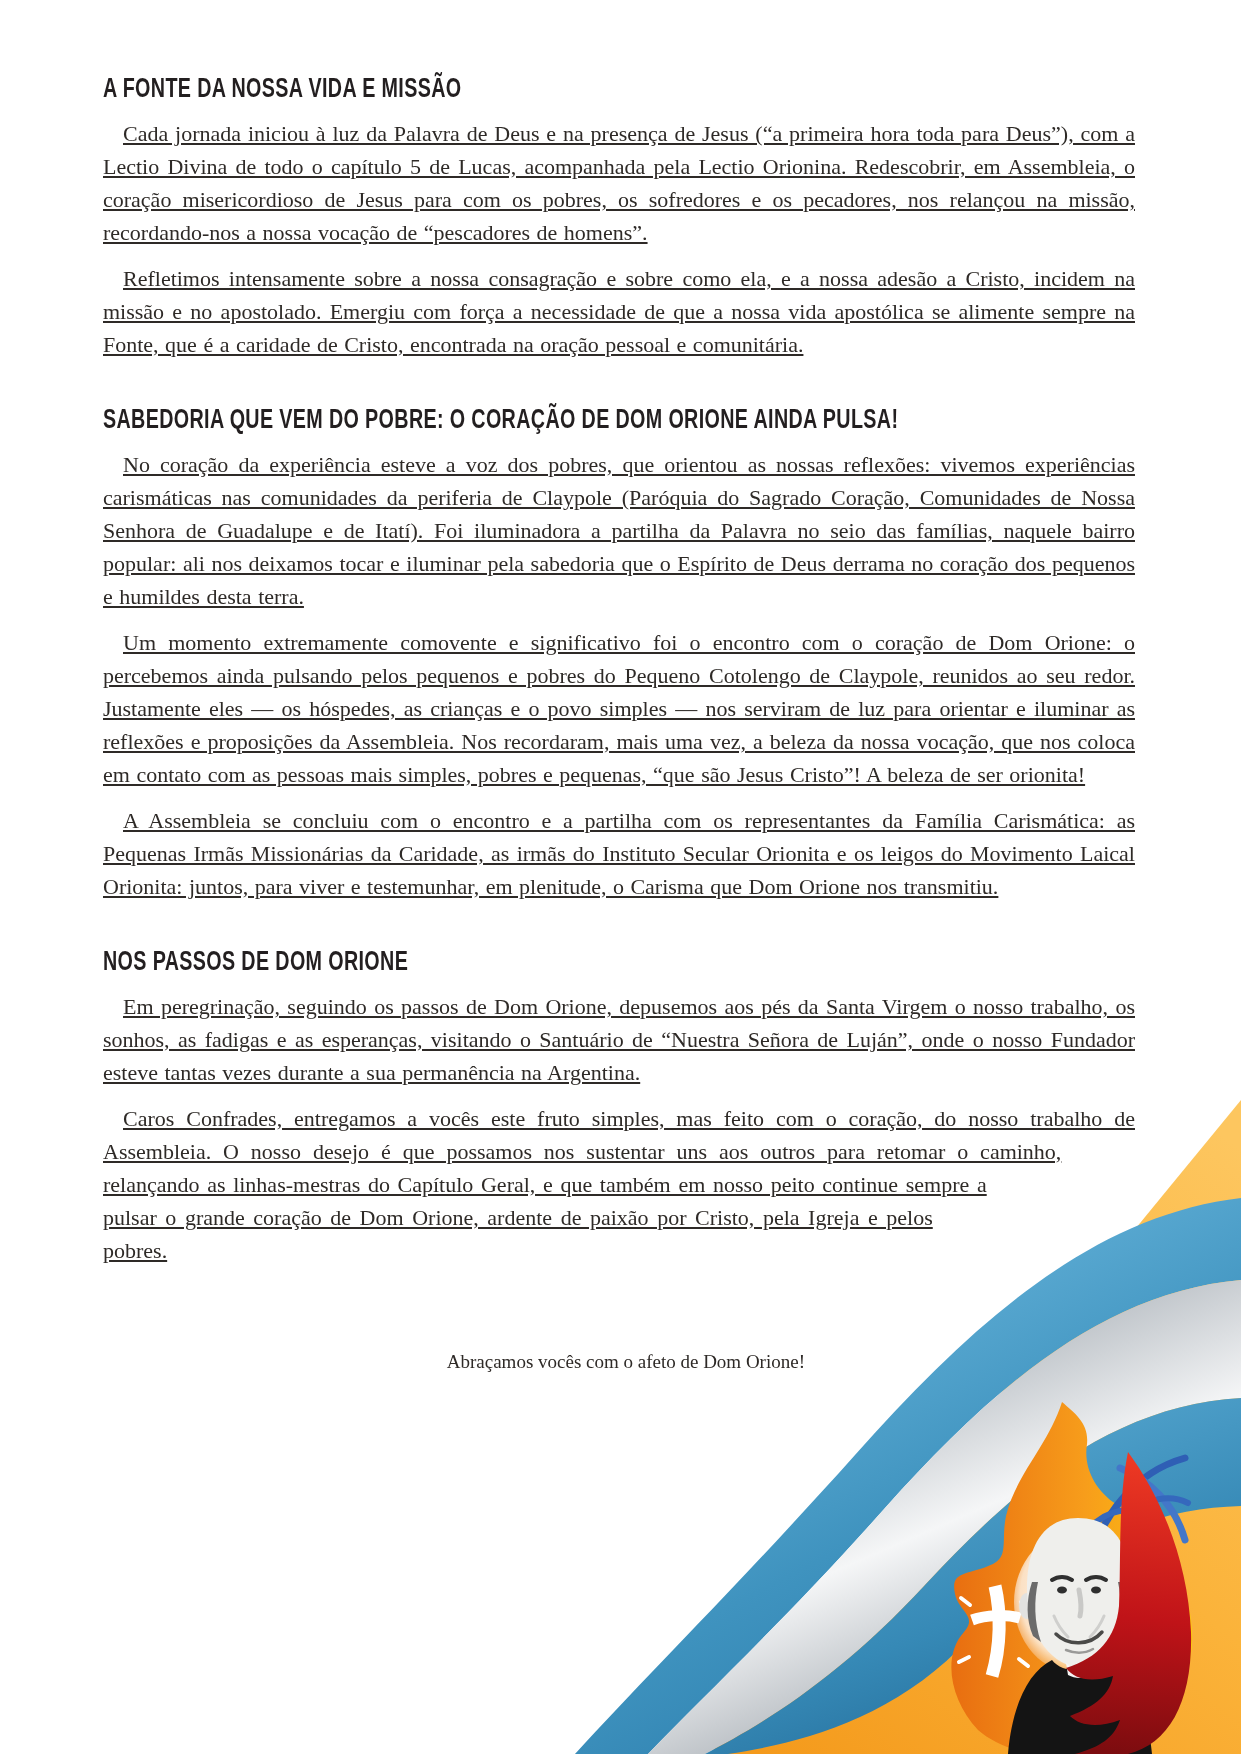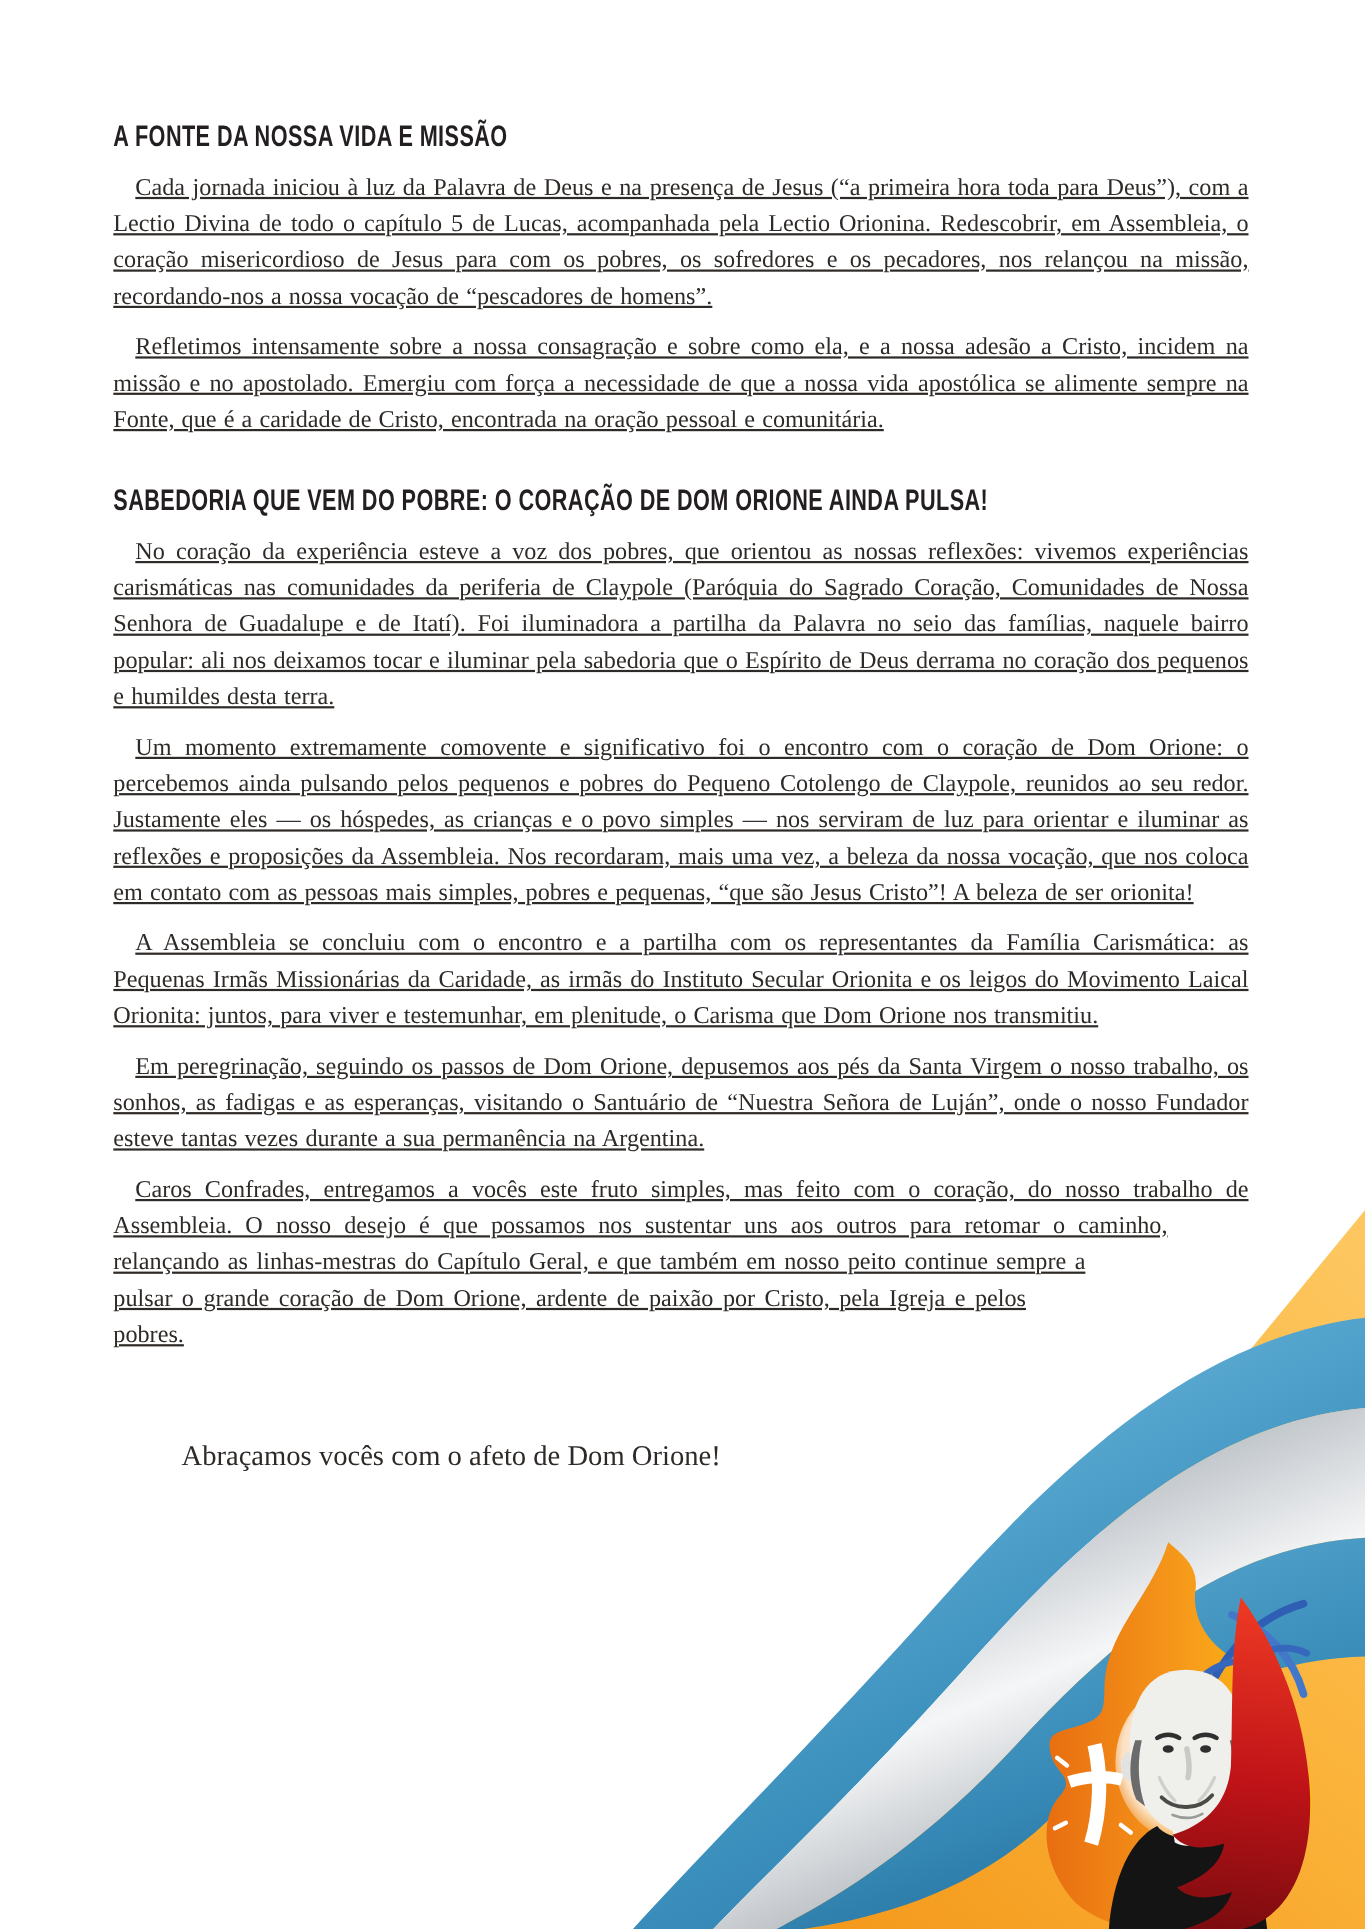--- a/index.html
+++ b/index.html
@@ -4,38 +4,38 @@
 <style>
   html,body{margin:0;padding:0;}
   body{
     width:1241px;height:1754px;position:relative;overflow:hidden;
     background:#ffffff;
     font-family:"Liberation Serif","DejaVu Serif",serif;
   }
   .content{
     position:absolute;inset:0;z-index:1;
     box-sizing:border-box;
-    padding:112px 106px 0 103px;
+    padding:76px 106px 0 103px;
     color:#2e2a27;
   }
   h2{
     font-family:"Liberation Sans","DejaVu Sans",sans-serif;
     font-weight:700;color:#231f20;
     font-size:27px;line-height:24px;
     margin:0 0 17px 0;white-space:nowrap;
   }
   h2 span{display:inline-block;transform:scaleX(0.73);transform-origin:0 50%;letter-spacing:0.5px;}
   h2.mid{margin-top:46px;text-decoration:underline;}
   p.body{
     font-size:22px;line-height:33px;margin:0 0 13px 0;
     text-align:justify;text-indent:20px;word-spacing:1px;text-decoration:underline;
   }
   p.closing{
-    font-size:26px;line-height:33px;margin:78px 0 0 62px;
-    text-align:left;
+    font-size:19px;line-height:33px;margin:78px 0 0 62px;
+    text-align:right;
   }
   .wrap-spacer{
     float:right;width:330px;height:545px;
     shape-outside:polygon(100% 0%,100% 9%,78% 14%,52% 21%,30% 30%,0% 46%,0% 100%,100% 100%);
     shape-margin:10px;
   }
   .corner-art{position:absolute;inset:0;z-index:0;pointer-events:none;}
 </style>
 </head>
 <body>
@@ -162,20 +162,21 @@
 
   <h2><span>A FONTE DA NOSSA VIDA E MISSÃO</span></h2>
   <p class="body">Cada jornada iniciou à luz da Palavra de Deus e na presença de Jesus (“a primeira hora toda para Deus”), com a Lectio Divina de todo o capítulo 5 de Lucas, acompanhada pela Lectio Orionina. Redescobrir, em Assembleia, o coração misericordioso de Jesus para com os pobres, os sofredores e os pecadores, nos relançou na missão, recordando-nos a nossa vocação de “pescadores de homens”.</p>
   <p class="body">Refletimos intensamente sobre a nossa consagração e sobre como ela, e a nossa adesão a Cristo, incidem na missão e no apostolado. Emergiu com força a necessidade de que a nossa vida apostólica se alimente sempre na Fonte, que é a caridade de Cristo, encontrada na oração pessoal e comunitária.</p>
 
   <h2 class="mid"><span>SABEDORIA QUE VEM DO POBRE: O CORAÇÃO DE DOM ORIONE AINDA PULSA!</span></h2>
   <p class="body">No coração da experiência esteve a voz dos pobres, que orientou as nossas reflexões: vivemos experiências carismáticas nas comunidades da periferia de Claypole (Paróquia do Sagrado Coração, Comunidades de Nossa Senhora de Guadalupe e de Itatí). Foi iluminadora a partilha da Palavra no seio das famílias, naquele bairro popular: ali nos deixamos tocar e iluminar pela sabedoria que o Espírito de Deus derrama no coração dos pequenos e humildes desta terra.</p>
   <p class="body">Um momento extremamente comovente e significativo foi o encontro com o coração de Dom Orione: o percebemos ainda pulsando pelos pequenos e pobres do Pequeno Cotolengo de Claypole, reunidos ao seu redor. Justamente eles — os hóspedes, as crianças e o povo simples — nos serviram de luz para orientar e iluminar as reflexões e proposições da Assembleia. Nos recordaram, mais uma vez, a beleza da nossa vocação, que nos coloca em contato com as pessoas mais simples, pobres e pequenas, “que são Jesus Cristo”! A beleza de ser orionita!</p>
   <p class="body">A Assembleia se concluiu com o encontro e a partilha com os representantes da Família Carismática: as Pequenas Irmãs Missionárias da Caridade, as irmãs do Instituto Secular Orionita e os leigos do Movimento Laical Orionita: juntos, para viver e testemunhar, em plenitude, o Carisma que Dom Orione nos transmitiu.</p>
 
+  <h2 class="mid"><span>NOS PASSOS DE DOM ORIONE</span></h2>
   <p class="body">Em peregrinação, seguindo os passos de Dom Orione, depusemos aos pés da Santa Virgem o nosso trabalho, os sonhos, as fadigas e as esperanças, visitando o Santuário de “Nuestra Señora de Luján”, onde o nosso Fundador esteve tantas vezes durante a sua permanência na Argentina.</p>
 
   <div class="wrap-spacer"></div>
   <p class="body">Caros Confrades, entregamos a vocês este fruto simples, mas feito com o coração, do nosso trabalho de Assembleia. O nosso desejo é que possamos nos sustentar uns aos outros para retomar o caminho, relançando as linhas-mestras do Capítulo Geral, e que também em nosso peito continue sempre a pulsar o grande coração de Dom Orione, ardente de paixão por Cristo, pela Igreja e pelos pobres.</p>
 
   <p class="closing">Abraçamos vocês com o afeto de Dom Orione!</p>
 
 </main>
 
 </body></html>

